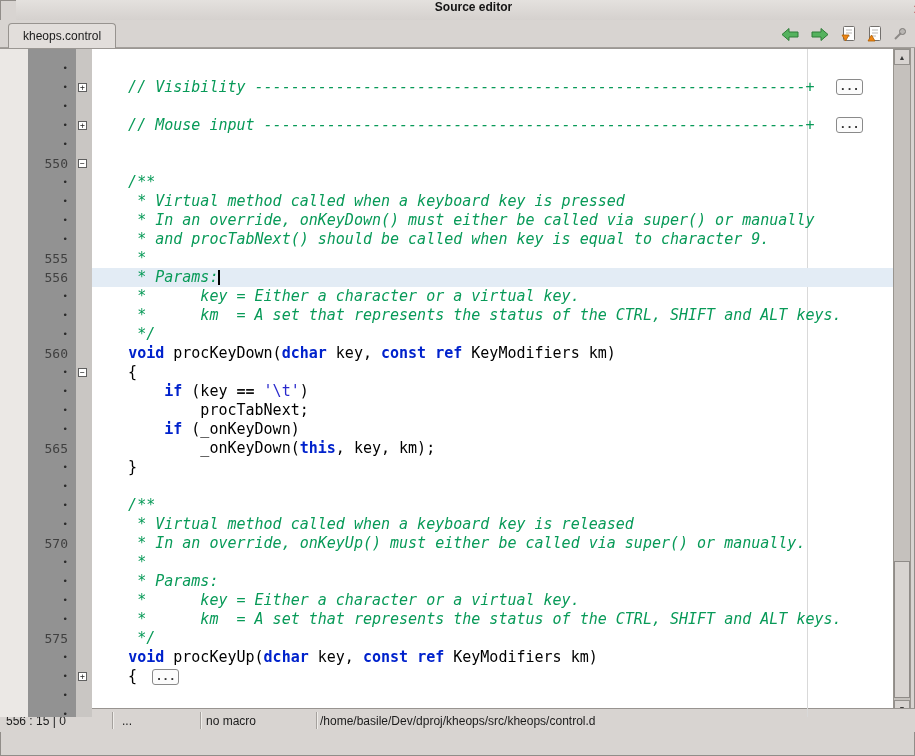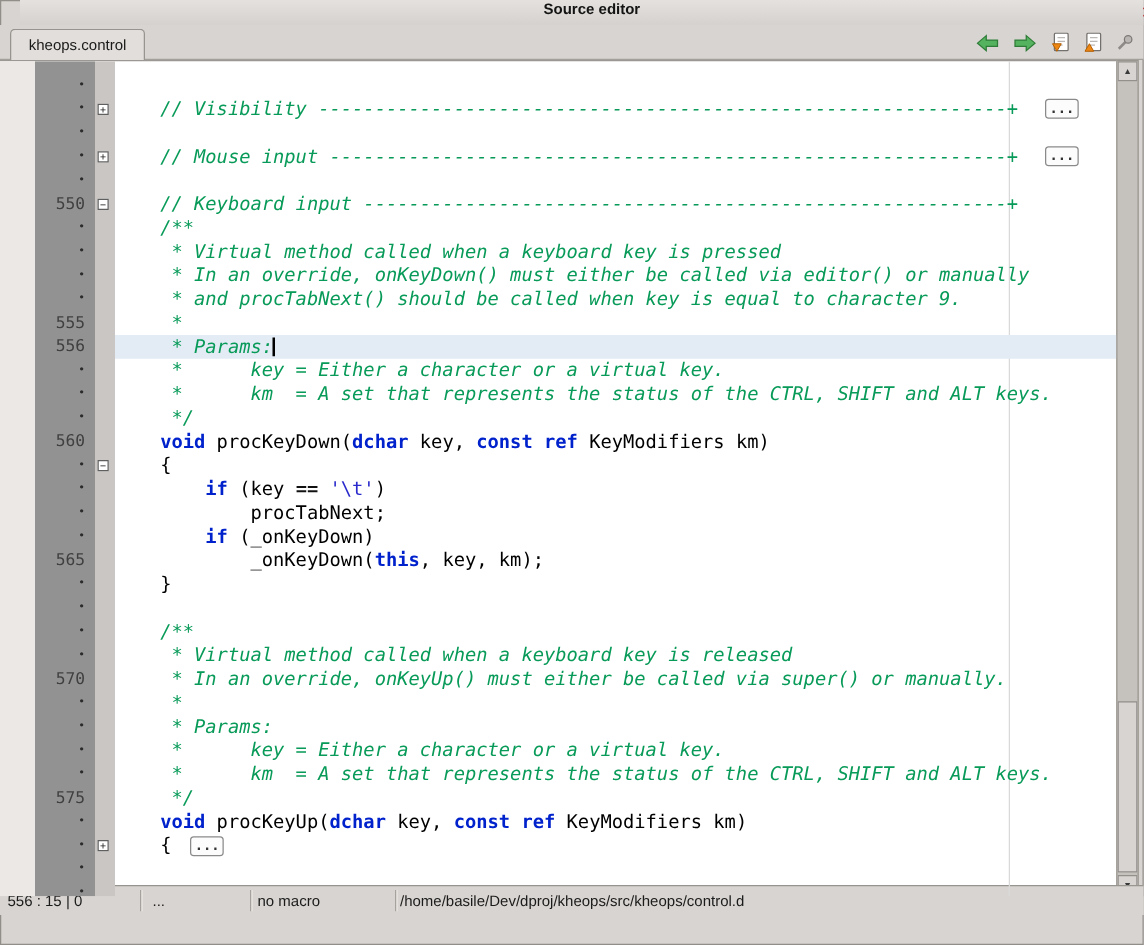--- a/index.html
+++ b/index.html
@@ -197,36 +197,35 @@
       <div class="row">
         <div class="gut dotted">•</div>
         <div class="fcol"></div>
         <div class="code"></div>
       </div>
       <div class="row">
         <div class="gut">550</div>
         <div class="fcol">
           <div class="fbox">−</div>
         </div>
-        <div class="code"><span class="cmt">    // Keyboard input ---------------------------------------------------------+</span></div>
       </div>
       <div class="row">
         <div class="gut dotted">•</div>
         <div class="fcol"></div>
         <div class="code"><span class="cmt">    /**</span></div>
       </div>
       <div class="row">
         <div class="gut dotted">•</div>
         <div class="fcol"></div>
         <div class="code"><span class="cmt">     * Virtual method called when a keyboard key is pressed</span></div>
       </div>
       <div class="row">
         <div class="gut dotted">•</div>
         <div class="fcol"></div>
-        <div class="code"><span class="cmt">     * In an override, onKeyDown() must either be called via editor() or manually</span></div>
+        <div class="code"><span class="cmt">     * In an override, onKeyDown() must either be called via super() or manually</span></div>
       </div>
       <div class="row">
         <div class="gut dotted">•</div>
         <div class="fcol"></div>
         <div class="code"><span class="cmt">     * and procTabNext() should be called when key is equal to character 9.</span></div>
       </div>
       <div class="row">
         <div class="gut">555</div>
         <div class="fcol"></div>
         <div class="code"><span class="cmt">     *</span></div>

